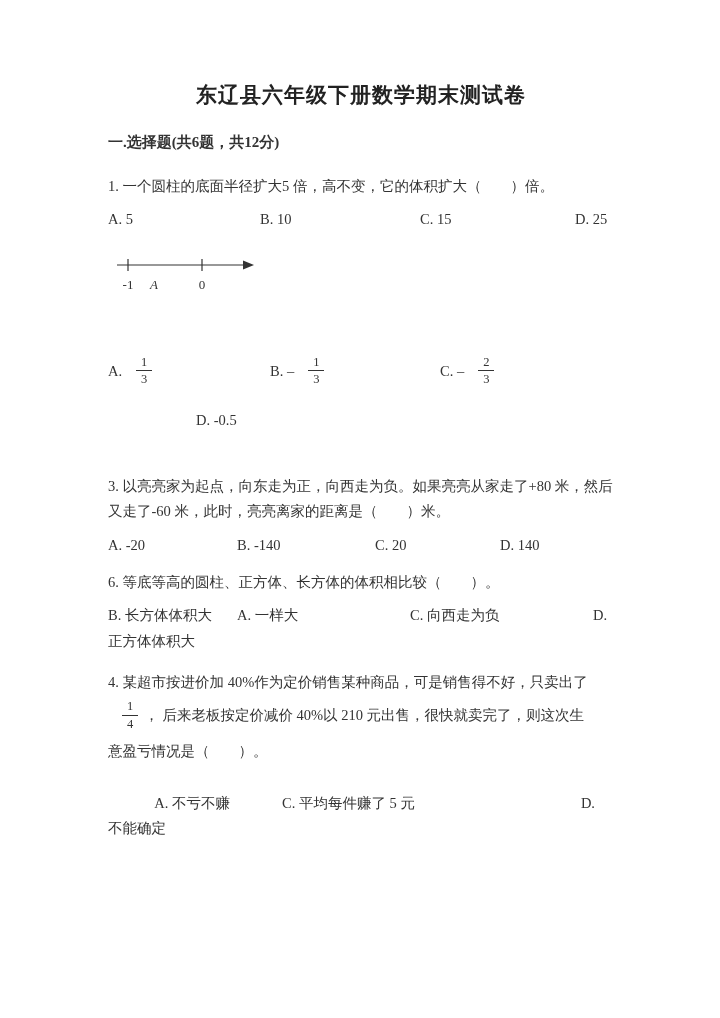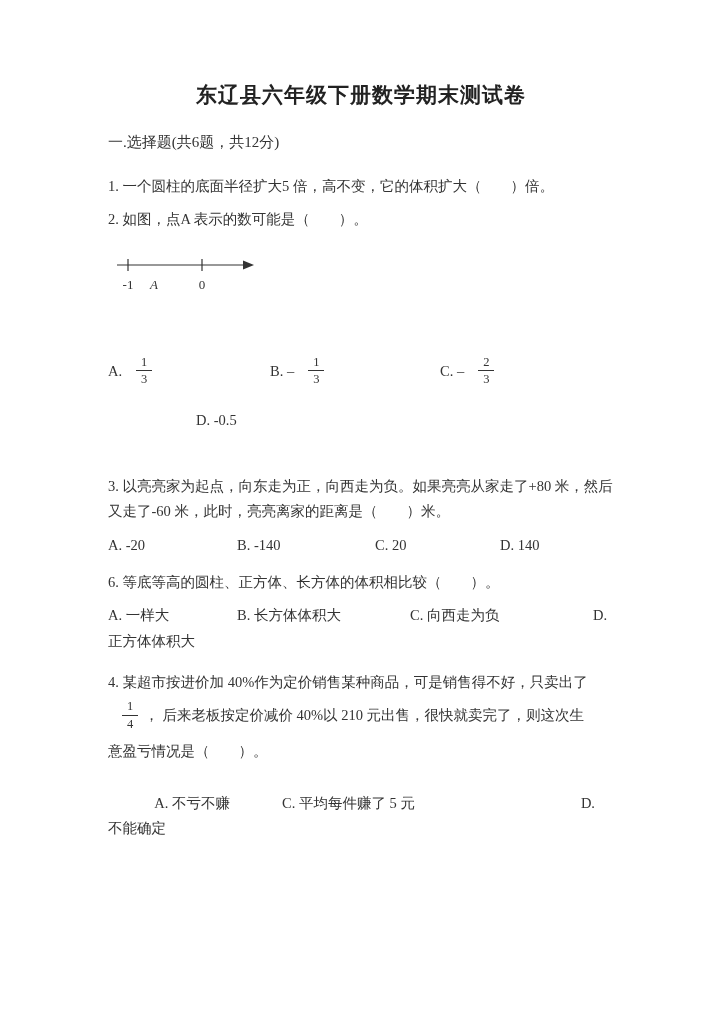--- a/index.html
+++ b/index.html
@@ -19,21 +19,21 @@
   .title {
     margin: 0 0 20px 0;
     text-align: center;
     font-size: 21px;
     font-weight: bold;
     color: #222222;
     letter-spacing: 1px;
     line-height: 1.3;
   }
   .section-heading {
-    font-weight: normal;
+    font-weight: bold;
     font-size: 15px;
     margin-bottom: 18px;
   }
   .qtext { margin-bottom: 8px; }
   .optrow {
     display: grid;
     margin-bottom: 10px;
   }
   .optrow span { white-space: nowrap; }
   .q1row  { grid-template-columns: 152px 160px 155px auto; margin-bottom: 14px; }
@@ -74,22 +74,27 @@
 </head>
 <body>
 
 <div class="page">
 
   <h1 class="title">东辽县六年级下册数学期末测试卷</h1>
 
   <div class="section-heading">一.选择题(共6题，共12分)</div>
 
   <div class="qtext">1. 一个圆柱的底面半径扩大5 倍，高不变，它的体积扩大（　　）倍。</div>
+  <div class="optrow q1row">
+    <span>A. 5</span>
+    <span>B. 10</span>
+    <span>C. 15</span>
+    <span>D. 25</span>
+  </div>
 
-  <div class="qtext">2. 如图，点A 表示的数可能是（　　）。</div>
 
   <div class="numberline-wrap">
     <svg width="150" height="46" viewBox="0 0 150 46">
       <line x1="1" y1="11" x2="127" y2="11" stroke="#333333" stroke-width="1.2"></line>
       <polygon points="127,6.5 138,11 127,15.5" fill="#333333"></polygon>
       <line x1="12" y1="5" x2="12" y2="17" stroke="#333333" stroke-width="1.2"></line>
       <line x1="86" y1="5" x2="86" y2="17" stroke="#333333" stroke-width="1.2"></line>
       <text x="12" y="35" font-size="13" fill="#333333" text-anchor="middle">-1</text>
       <text x="38" y="35" font-size="13" fill="#333333" text-anchor="middle" font-style="italic">A</text>
       <text x="86" y="35" font-size="13" fill="#333333" text-anchor="middle">0</text>
@@ -113,22 +118,22 @@
   <div class="qtext mb-sm">3. 以亮亮家为起点，向东走为正，向西走为负。如果亮亮从家走了+80 米，然后又走了-60 米，此时，亮亮离家的距离是（　　）米。</div>
   <div class="optrow q3row">
     <span>A. -20</span>
     <span>B. -140</span>
     <span>C. 20</span>
     <span>D. 140</span>
   </div>
 
   <div class="qtext">6. 等底等高的圆柱、正方体、长方体的体积相比较（　　）。</div>
   <div class="optrow q4row wrap-line">
+    <span>B. 长方体体积大</span>
     <span>A. 一样大</span>
-    <span>B. 长方体体积大</span>
     <span>C. 向西走为负</span>
     <span>D.</span>
   </div>
   <div class="mb-md">正方体体积大</div>
 
   <div class="qtext wrap-line">4. 某超市按进价加 40%作为定价销售某种商品，可是销售得不好，只卖出了</div>
   <div class="q5-fracline">
     <span class="frac"><span class="num">1</span><span class="den">4</span></span><span>，  后来老板按定价减价 40%以 210 元出售，很快就卖完了，则这次生</span>
   </div>
   <div class="qtext mb-lg">意盈亏情况是（　　）。</div>

